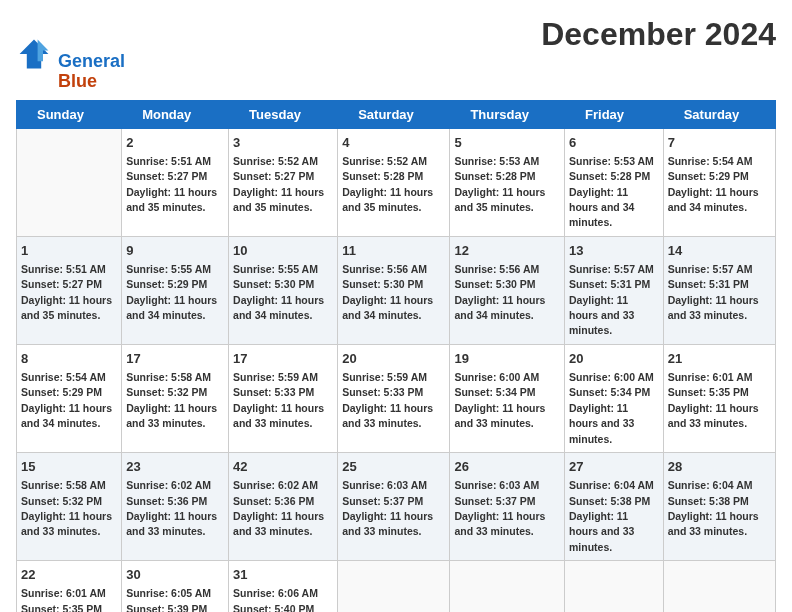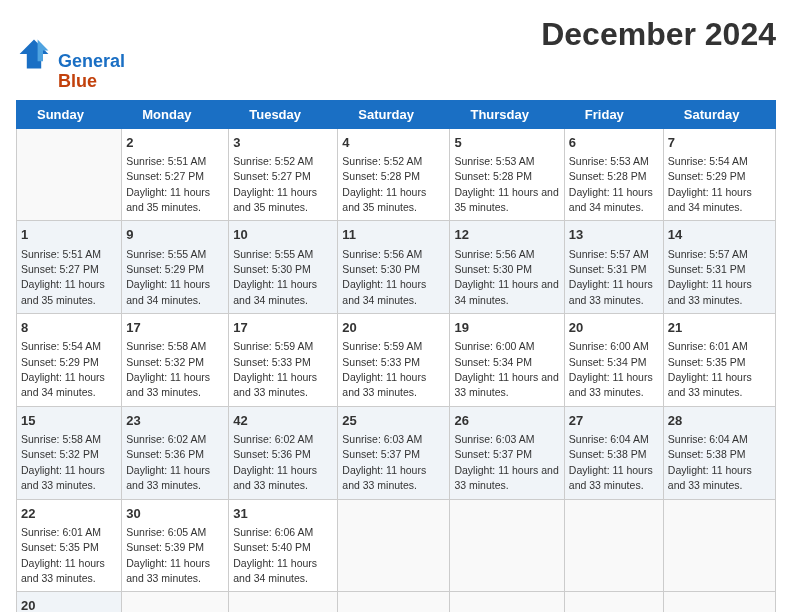--- a/index.html
+++ b/index.html
@@ -82,20 +82,21 @@
     }
     .day-num {
       font-size: 13px;
       font-weight: bold;
       display: block;
       margin-bottom: 2px;
     }
     .day-info {
       font-size: 10.5px;
       color: #333;
+      font-weight: bold;
     }
     .empty-cell {
       background: #f9f9f9;
     }
   </style>
 </head>
 <body>
 
 <div class="header">
   <div class="logo">

